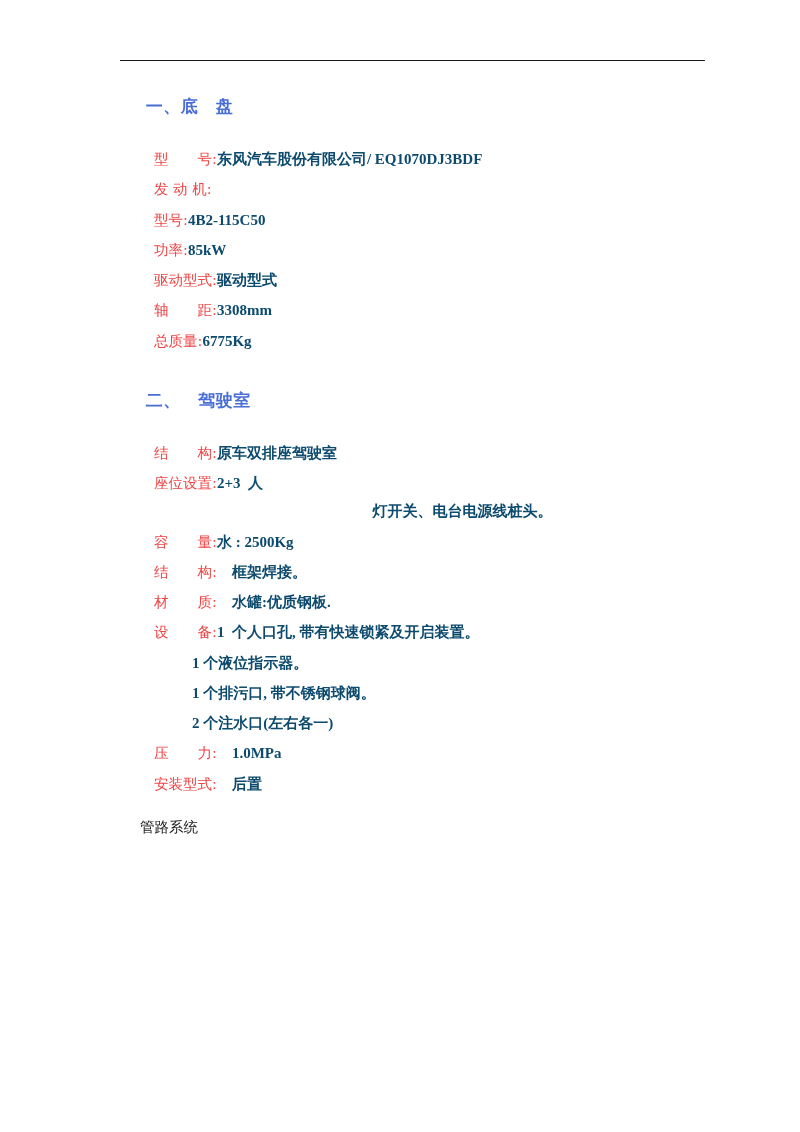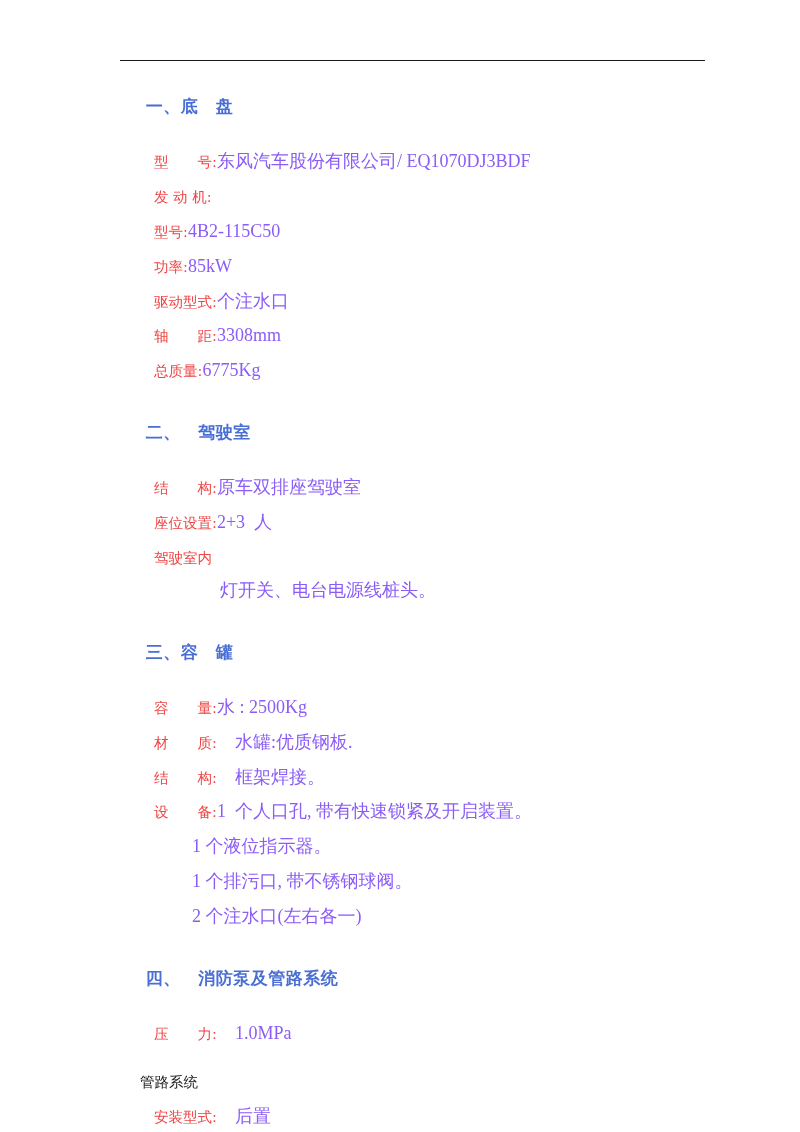--- a/index.html
+++ b/index.html
@@ -51,67 +51,61 @@
     color: #ef4444;
     font-family: "DejaVu Sans", "Liberation Sans", sans-serif;
     font-size: 14.5px;
   }
   .line .lbl-dark {
     color: #1a1a1a;
     font-family: "DejaVu Sans", "Liberation Sans", sans-serif;
     font-size: 14.5px;
   }
   .line .val {
-    color: #8b5cf6;
+    color: #0c4a6e;
     font-family: "Liberation Serif", "DejaVu Serif", serif;
-    font-size: 18px;
+    font-size: 15px;
+    font-weight: bold;
   }
   .indent-1 { padding-left: 34px; }
   .indent-2 { padding-left: 20px; }
-  .indent-3 { padding-left: 100px; }
+  .indent-3 { padding-left: 100px; text-align: center; }
   .indent-4 { padding-left: 72px; }
   .cont { margin-top: -2px; }
 </style>
 </head>
 <body>
 
 <div class="page">
 
   <div class="top-rule"></div>
 
   <div class="section-heading first">
     <span class="num">一、</span><span class="title">底　盘</span>
   </div>
   <div class="line indent-1"><span class="lbl">型　　号:</span><span class="val">东风汽车股份有限公司/ EQ1070DJ3BDF</span></div>
   <div class="line indent-1"><span class="lbl">发 动 机:</span><span class="val"></span></div>
   <div class="line indent-1"><span class="lbl">型号:</span><span class="val">4B2-115C50</span></div>
   <div class="line indent-1"><span class="lbl">功率:</span><span class="val">85kW</span></div>
-  <div class="line indent-1"><span class="lbl">驱动型式:</span><span class="val">个注水口</span></div>
+  <div class="line indent-1"><span class="lbl">驱动型式:</span><span class="val">驱动型式</span></div>
   <div class="line indent-1"><span class="lbl">轴　　距:</span><span class="val">3308mm</span></div>
   <div class="line indent-1"><span class="lbl">总质量:</span><span class="val">6775Kg</span></div>
 
   <div class="section-heading">
     <span class="num">二、</span><span class="title">　驾驶室</span>
   </div>
   <div class="line indent-1"><span class="lbl">结　　构:</span><span class="val">原车双排座驾驶室</span></div>
   <div class="line indent-1"><span class="lbl">座位设置:</span><span class="val">2+3  人</span></div>
-  <div class="line indent-1"><span class="lbl">驾驶室内</span><span class="val"></span></div>
   <div class="line indent-3 cont"><span class="val">灯开关、电台电源线桩头。</span></div>
 
-  <div class="section-heading">
-    <span class="num">三、</span><span class="title">容　罐</span>
-  </div>
   <div class="line indent-1"><span class="lbl">容　　量:</span><span class="val">水 : 2500Kg</span></div>
+  <div class="line indent-1"><span class="lbl">结　　构:</span><span class="val">　框架焊接。</span></div>
   <div class="line indent-1"><span class="lbl">材　　质:</span><span class="val">　水罐:优质钢板.</span></div>
-  <div class="line indent-1"><span class="lbl">结　　构:</span><span class="val">　框架焊接。</span></div>
   <div class="line indent-1"><span class="lbl">设　　备:</span><span class="val">1  个人口孔, 带有快速锁紧及开启装置。</span></div>
   <div class="line indent-4"><span class="val">1 个液位指示器。</span></div>
   <div class="line indent-4"><span class="val">1 个排污口, 带不锈钢球阀。</span></div>
   <div class="line indent-4"><span class="val">2 个注水口(左右各一)</span></div>
 
-  <div class="section-heading">
-    <span class="num">四、</span><span class="title">　消防泵及管路系统</span>
-  </div>
   <div class="line indent-1"><span class="lbl">压　　力:</span><span class="val">　1.0MPa</span></div>
+  <div class="line indent-1"><span class="lbl">安装型式:</span><span class="val">　后置</span></div>
   <div class="line indent-2" style="margin-top:20px;"><span class="lbl-dark">管路系统</span><span class="val"></span></div>
-  <div class="line indent-1"><span class="lbl">安装型式:</span><span class="val">　后置</span></div>
 
 </div>
 
 </body></html>

